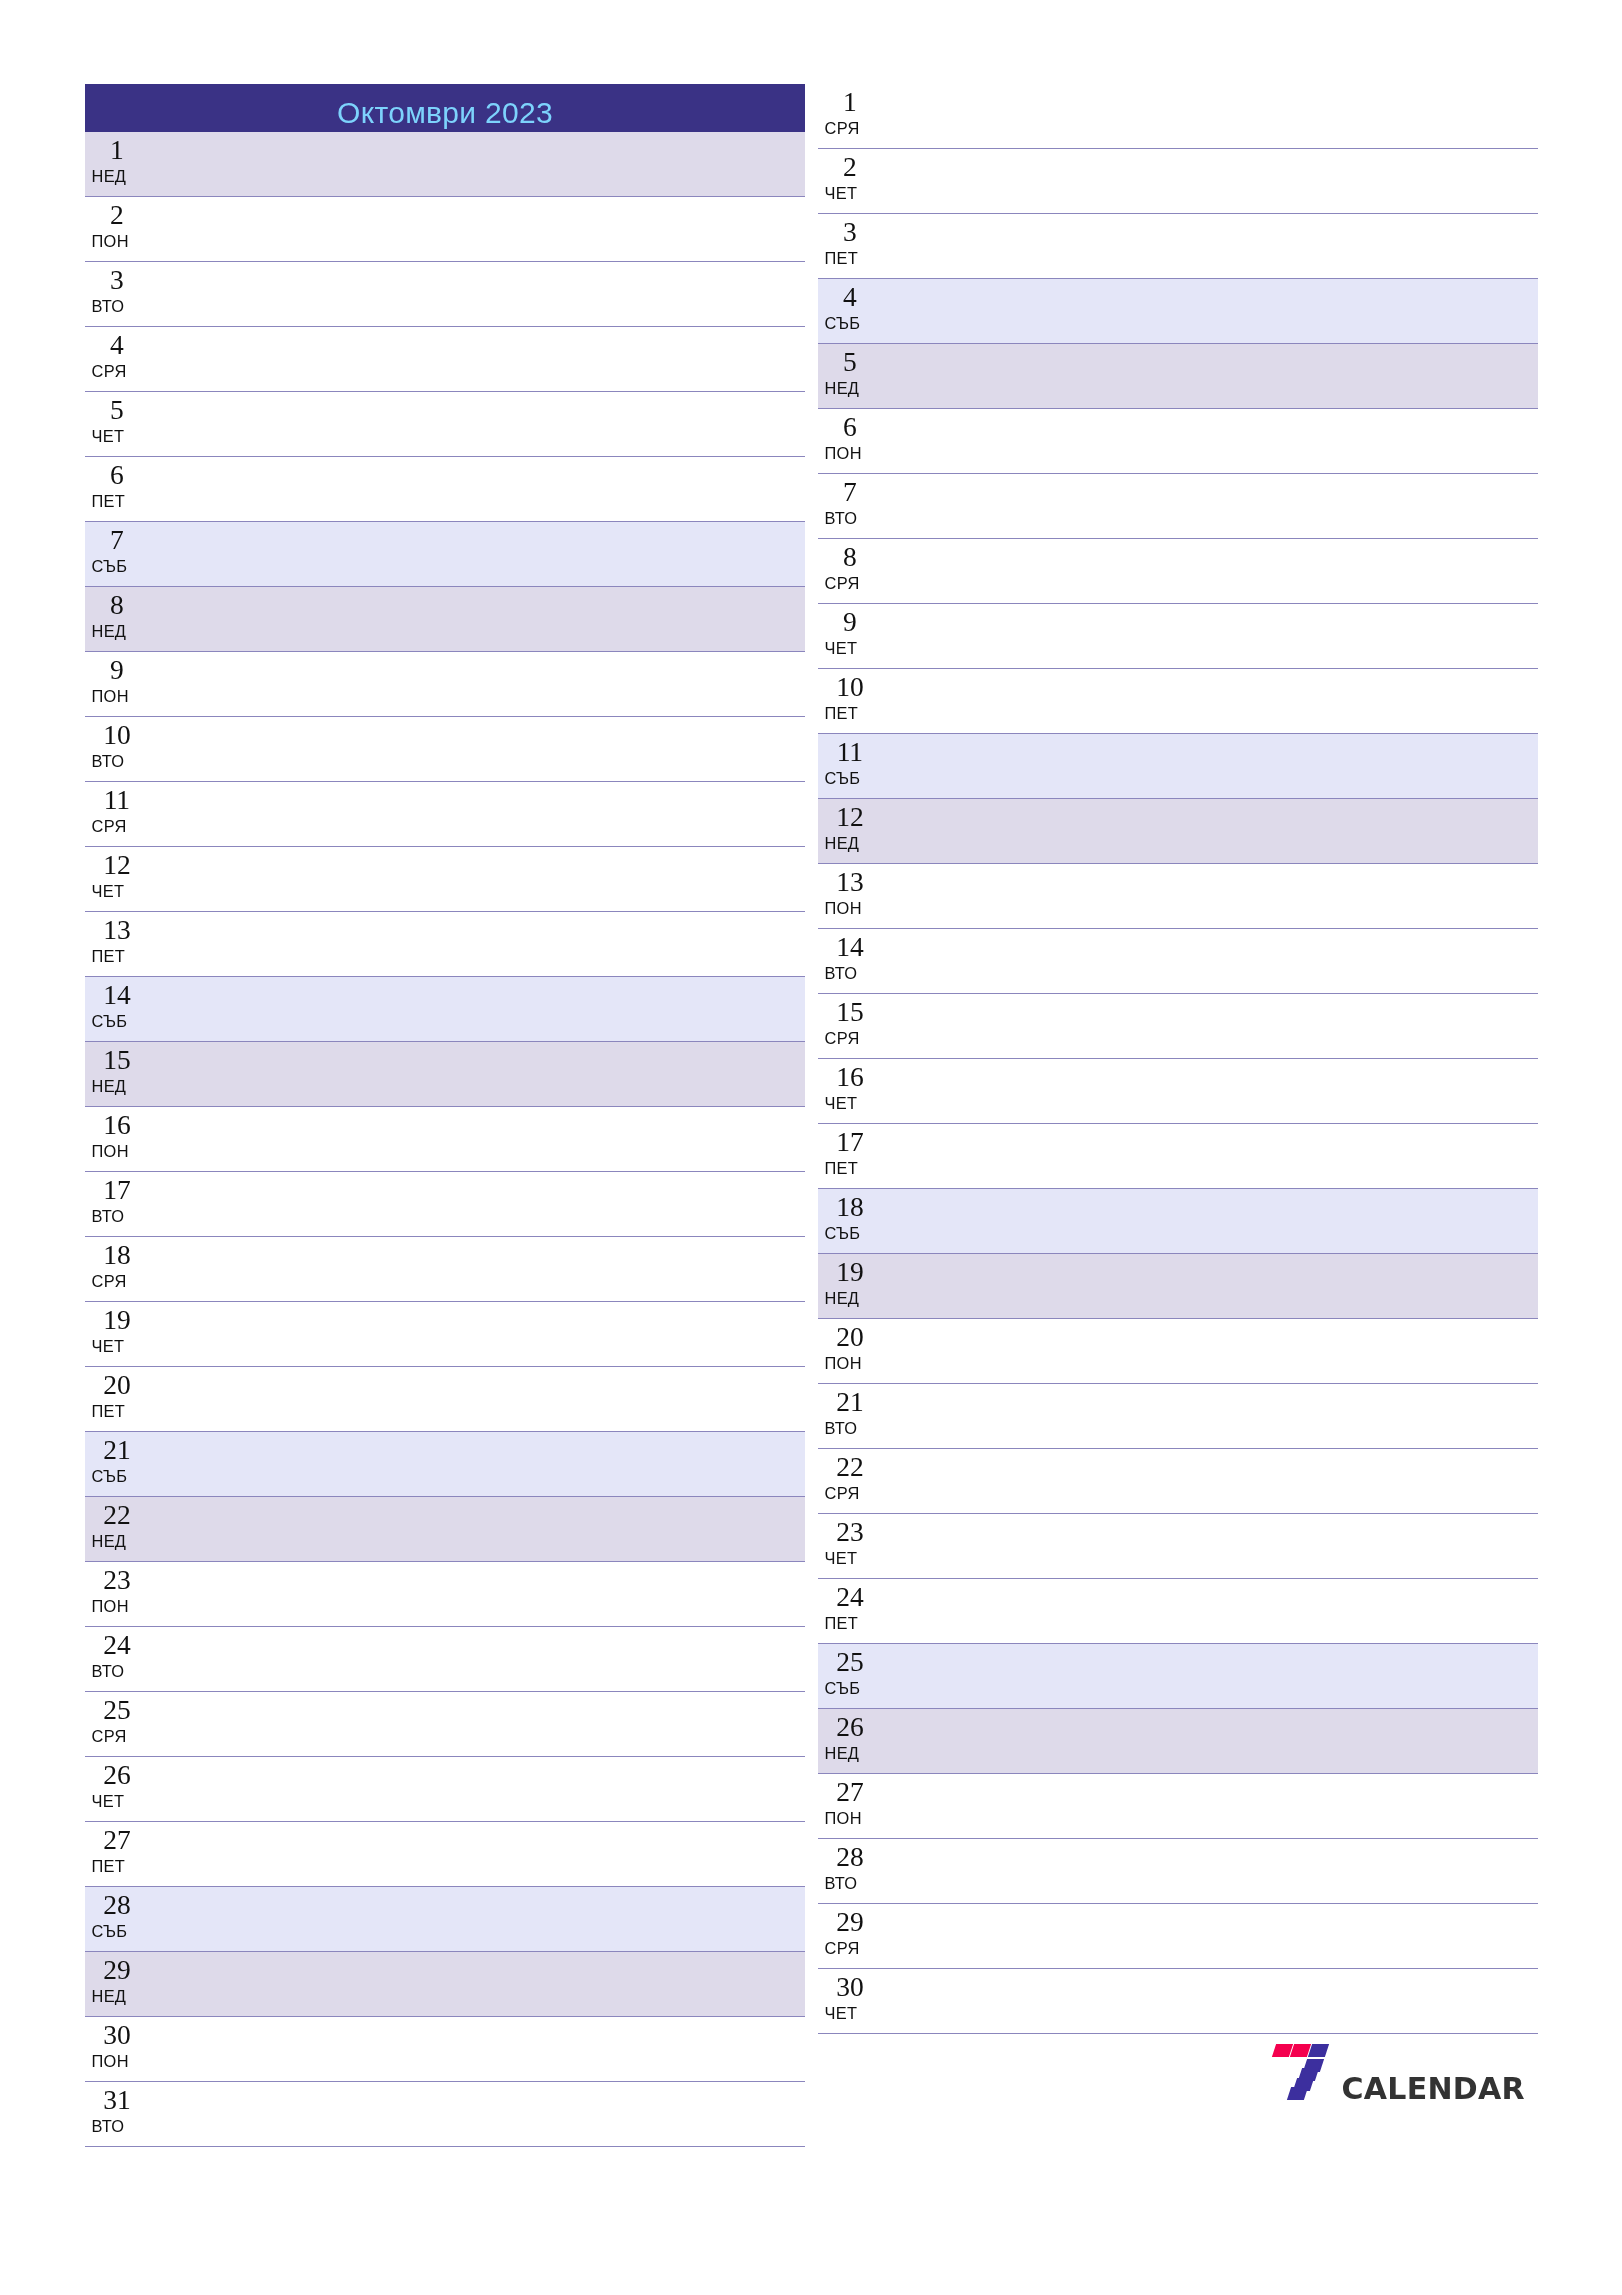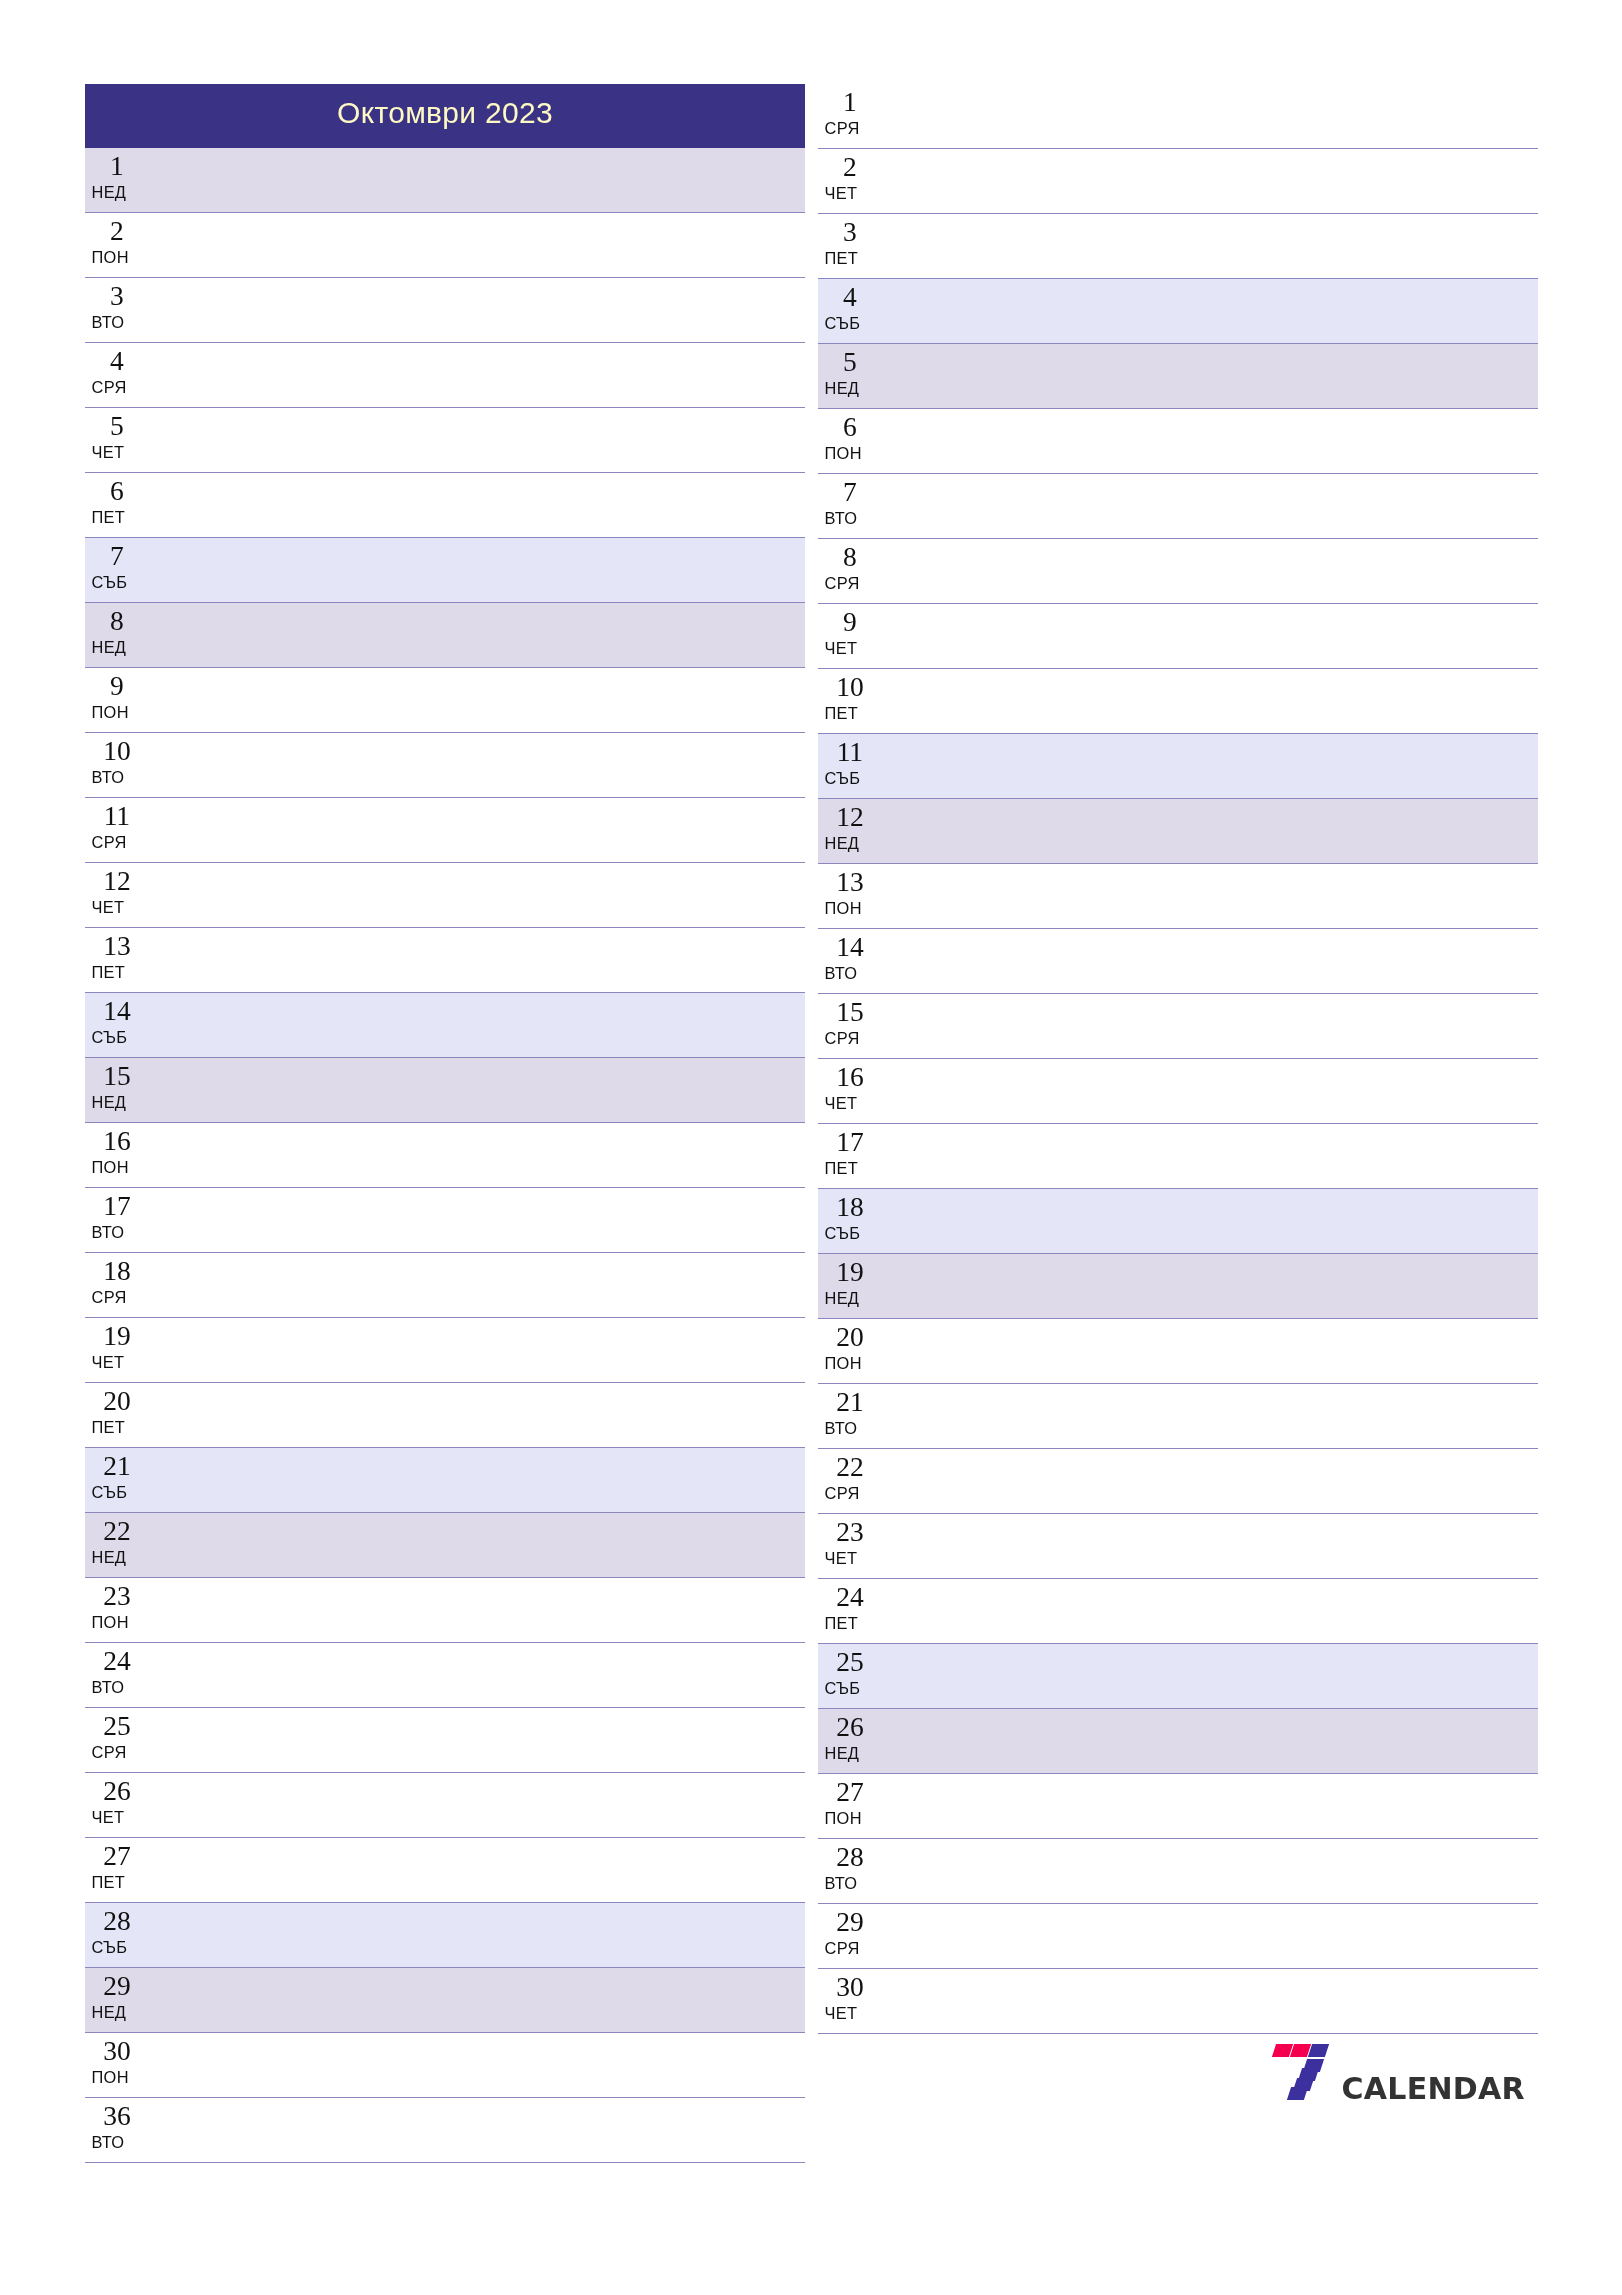--- a/index.html
+++ b/index.html
@@ -35,24 +35,24 @@
     align-items: flex-start;
   }
 
   .month-col {
     width: 720px;
     display: flex;
     flex-direction: column;
   }
 
   .month-header {
-    height: 64px;
+    height: 48px;
     line-height: 58px;
     text-align: center;
-    color: #fef9c3;
+    color: #7dd3fc;
     font-family: "Liberation Sans", sans-serif;
     font-size: 30px;
     font-weight: 400;
     letter-spacing: 0.3px;
     box-sizing: border-box;
     width: 100%;
   }
 
   .days {
     display: flex;
@@ -248,21 +248,21 @@
           </div>
           <div class="day-row sun" style="border-bottom-color: rgb(139, 134, 189);">
             <div class="day-num">29</div>
             <div class="day-abbr">НЕД</div>
           </div>
           <div class="day-row" style="border-bottom-color: rgb(139, 134, 189);">
             <div class="day-num">30</div>
             <div class="day-abbr">ПОН</div>
           </div>
           <div class="day-row" style="border-bottom-color: rgb(139, 134, 189);">
-            <div class="day-num">36</div>
+            <div class="day-num">31</div>
             <div class="day-abbr">ВТО</div>
           </div>
         </div>
     </div>
 
     <div class="month-col">
       <div class="days">
           <div class="day-row" style="border-bottom-color: rgb(139, 134, 189);">
             <div class="day-num">1</div>
             <div class="day-abbr">СРЯ</div>

